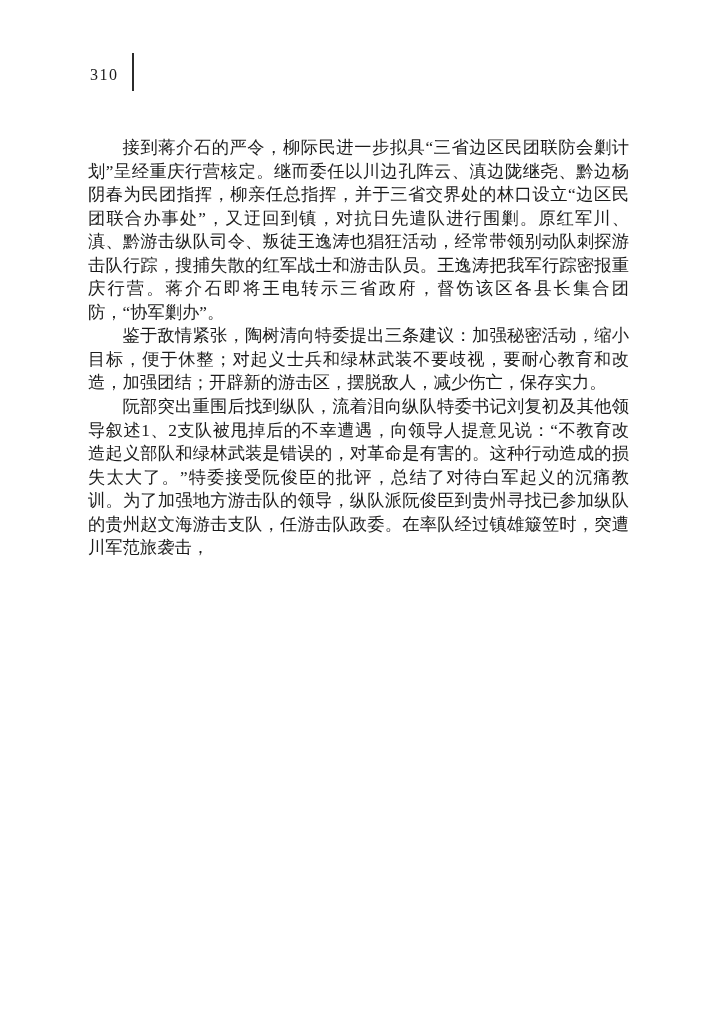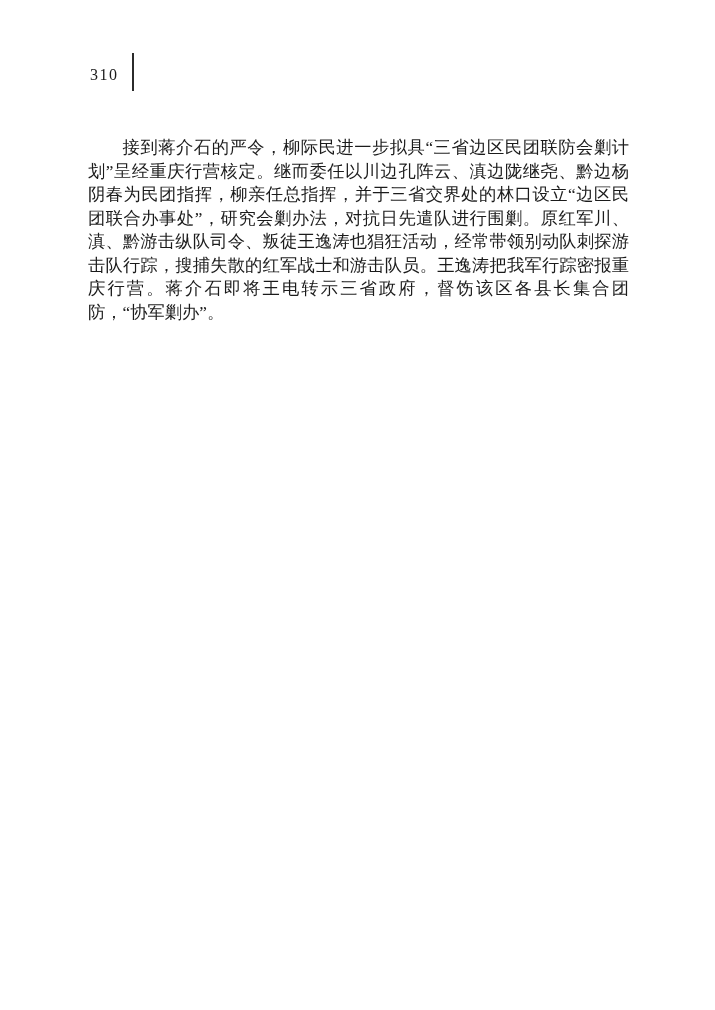--- a/index.html
+++ b/index.html
@@ -59,16 +59,18 @@
 <body>
 
 <div class="page">
 
   <div class="page-header">
     <span class="page-number">310</span>
     <span class="page-number-divider"></span>
   </div>
 
   <div class="text-block">
-    <p>接到蒋介石的严令，柳际民进一步拟具“三省边区民团联防会剿计划”呈经重庆行营核定。继而委任以川边孔阵云、滇边陇继尧、黔边杨阴春为民团指挥，柳亲任总指挥，并于三省交界处的林口设立“边区民团联合办事处”，研究会剿办法，对抗日先遣队进行围剿。原红军川、滇、黔游击纵队司令、叛徒王逸涛也猖狂活动，经常带领别动队刺探游击队行踪，搜捕失散的红军战士和游击队员。王逸涛把我军行踪密报重庆行营。蒋介石即将王电转示三省政府，督饬该区各县长集合团防，“协军剿办”。</p>
+    <p>接到蒋介石的严令，柳际民进一步拟具“三省边区民团联防会剿计划”呈经重庆行营核定。继而委任以川边孔阵云、滇边陇继尧、黔边杨阴春为民团指挥，柳亲任总指挥，并于三省交界处的林口设立“边区民团联合办事处”，又迂回到镇，对抗日先遣队进行围剿。原红军川、滇、黔游击纵队司令、叛徒王逸涛也猖狂活动，经常带领别动队刺探游击队行踪，搜捕失散的红军战士和游击队员。王逸涛把我军行踪密报重庆行营。蒋介石即将王电转示三省政府，督饬该区各县长集合团防，“协军剿办”。</p>
+    <p>鉴于敌情紧张，陶树清向特委提出三条建议：加强秘密活动，缩小目标，便于休整；对起义士兵和绿林武装不要歧视，要耐心教育和改造，加强团结；开辟新的游击区，摆脱敌人，减少伤亡，保存实力。</p>
+    <p>阮部突出重围后找到纵队，流着泪向纵队特委书记刘复初及其他领导叙述1、2支队被甩掉后的不幸遭遇，向领导人提意见说：“不教育改造起义部队和绿林武装是错误的，对革命是有害的。这种行动造成的损失太大了。”特委接受阮俊臣的批评，总结了对待白军起义的沉痛教训。为了加强地方游击队的领导，纵队派阮俊臣到贵州寻找已参加纵队的贵州赵文海游击支队，任游击队政委。在率队经过镇雄簸笠时，突遭川军范旅袭击，</p>
   </div>
 
 </div>
 
 </body></html>

